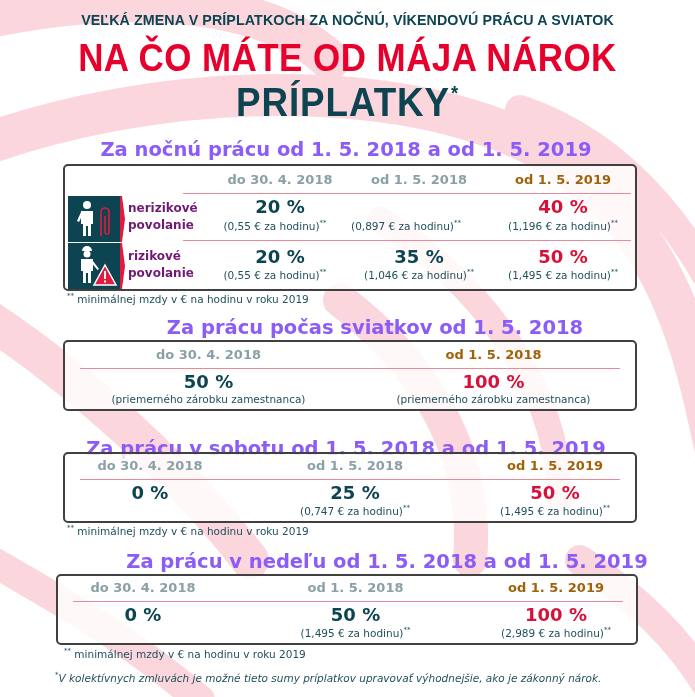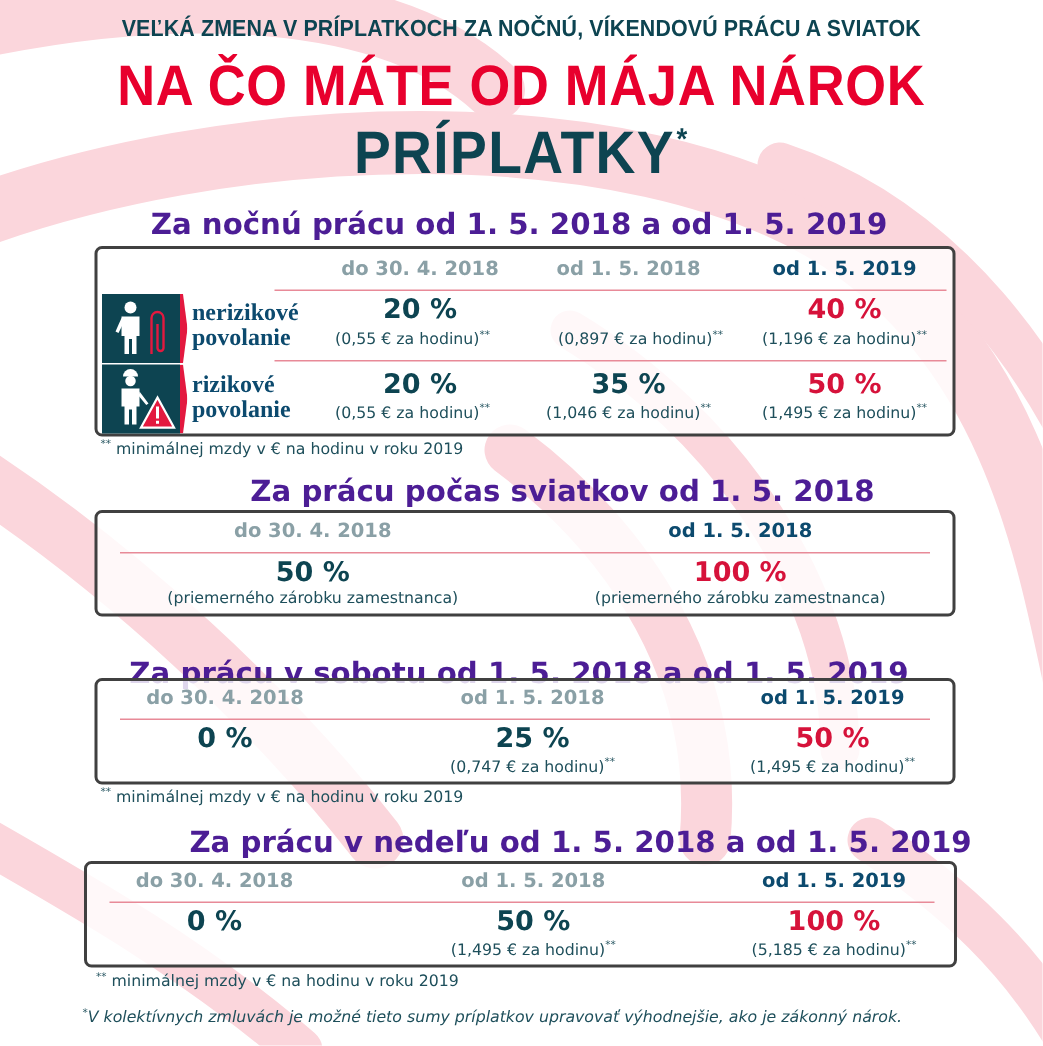--- a/index.html
+++ b/index.html
@@ -24,42 +24,42 @@
   }
   .subhead {
     position: absolute; top: 80px; left: 0; width: 695px; text-align: center;
     font-family: "Liberation Sans", sans-serif; font-weight: bold; font-size: 40px;
     color: #0d4451; letter-spacing: 1px; transform: scaleX(0.92);
   }
   .subhead sup { font-size: 20px; vertical-align: top; position: relative; top: 2px; margin-left: 1px; }
 
   .sec-title {
     position: absolute; left: 0; width: 692px; text-align: center;
-    font-weight: bold; font-size: 19.5px; color: #4c1d95;
+    font-weight: bold; font-size: 19.5px; color: #8b5cf6;
   }
   .box {
     position: absolute; border: 2px solid #404040; border-radius: 5px;
     background: rgba(255,255,255,0.82); box-sizing: border-box;
   }
   .col-hdr { position: absolute; text-align: center; font-weight: bold; font-size: 13px; color: #8aa0a6; }
-  .col-hdr.new { color: #0c4a6e; }
+  .col-hdr.new { color: #a16207; }
   .rule { position: absolute; height: 1px; background: #e88a98; }
   .pct { position: absolute; text-align: center; font-weight: bold; font-size: 18px; color: #0d4451; }
   .pct.new { color: #d6123a; }
   .note { position: absolute; text-align: center; font-size: 10.5px; color: #1e4f5b; white-space: nowrap; }
   .note sup { font-size: 7px; }
   .foot { position: absolute; font-size: 10.5px; color: #1e4f5b; white-space: nowrap; }
   .foot sup { font-size: 7px; }
 
   .icon-tile { position: absolute; width: 52px; height: 46px; background: #0d4451; }
   .icon-tile::after {
     content: ""; position: absolute; right: -5px; top: 0; width: 5px; height: 46px;
     background: #e3193f; clip-path: polygon(0 0, 40% 0, 100% 50%, 40% 100%, 0 100%);
   }
-  .job-label { position: absolute; font-weight: bold; font-size: 16px; color: #0c4a6e; line-height: 17px; font-family: Liberation Serif, serif; }
+  .job-label { position: absolute; font-weight: bold; font-size: 12px; color: #701a75; line-height: 17px; }
 </style>
 </head>
 <body>
 
 <svg class="bg" viewBox="0 0 695 697" xmlns="http://www.w3.org/2000/svg">
   <g fill="none" stroke="#fbd6dc" stroke-linecap="round">
     <path d="M -20 20 C 120 -10, 260 -5, 330 60" stroke-width="40"></path>
     <path d="M -30 150 C 150 80, 420 70, 560 160 C 680 240, 700 380, 720 470" stroke-width="42"></path>
     <path d="M 520 110 C 640 150, 700 260, 720 300" stroke-width="30"></path>
     <path d="M -10 320 C 80 380, 180 470, 250 560" stroke-width="38"></path>
@@ -91,21 +91,21 @@
         <path d="M33 40 v-24 a4 4 0 0 1 8 0 v20 a2 2 0 0 1 -4 0 v-16" fill="none" stroke="#e3193f" stroke-width="1.6"></path>
       </svg>
     </div>
     <div class="job-label" style="left:63px; top:34px;">
       <div>nerizikové</div>
       <div>povolanie</div>
     </div>
     <div class="pct" style="left:150px; top:30px; width:130px;">20 %</div>
     <div class="pct new" style="left:428px; top:30px; width:140px;">40 %</div>
     <div class="note" style="left:140px; top:53px; width:140px;"><span>(0,55 € za hodinu)</span><sup>**</sup></div>
-    <div class="note" style="left:288px; top:53px; width:148px;"><span>(0,897 € za hodinu)</span><sup>**</sup></div>
+    <div class="note" style="left:267px; top:53px; width:148px;"><span>(0,897 € za hodinu)</span><sup>**</sup></div>
     <div class="note" style="left:424px; top:53px; width:148px;"><span>(1,196 € za hodinu)</span><sup>**</sup></div>
     <div class="rule" style="left:118px; top:74px; width:448px;"></div>
 
     <div class="icon-tile" style="left:3px; top:77px;">
       <svg width="52" height="46" viewBox="0 0 52 46" xmlns="http://www.w3.org/2000/svg">
         <path d="M14 8 a5 5 0 0 1 10 0 z" fill="#ffffff"></path>
         <circle cx="19" cy="11" r="3.5" fill="#ffffff"></circle>
         <path d="M13 16 h12 v12 h-2 v12 h-3 v-10 h-2 v10 h-3 v-12 h-2 z" fill="#ffffff"></path>
         <path d="M25 18 l6 8 l-1.5 1 l-5 -6 z" fill="#ffffff"></path>
         <path d="M37 22 l11 20 h-22 z" fill="#e3193f" stroke="#ffffff" stroke-width="1.5"></path>
@@ -154,18 +154,18 @@
   <div class="sec-title" style="top:550px;padding-left:41px;">Za prácu v nedeľu od 1. 5. 2018 a od 1. 5. 2019</div>
   <div class="box" style="left:56px; top:574px; width:582px; height:71px;">
     <div class="col-hdr" style="left:0px; top:4px; width:170px;">do 30. 4. 2018</div>
     <div class="col-hdr" style="left:185px; top:4px; width:225px;">od 1. 5. 2018</div>
     <div class="col-hdr new" style="left:418px; top:4px; width:160px;">od 1. 5. 2019</div>
     <div class="rule" style="left:15px; top:25px; width:550px;"></div>
     <div class="pct" style="left:0px; top:28px; width:170px;">0 %</div>
     <div class="pct" style="left:185px; top:28px; width:225px;">50 %</div>
     <div class="pct new" style="left:418px; top:28px; width:160px;">100 %</div>
     <div class="note" style="left:185px; top:50px; width:225px;"><span>(1,495 € za hodinu)</span><sup>**</sup></div>
-    <div class="note" style="left:418px; top:50px; width:160px;"><span>(5,185 € za hodinu)</span><sup>**</sup></div>
+    <div class="note" style="left:418px; top:50px; width:160px;"><span>(2,989 € za hodinu)</span><sup>**</sup></div>
   </div>
   <div class="foot" style="left:64px; top:647px;"><sup>**</sup> <span>minimálnej mzdy v € na hodinu v roku 2019</span></div>
 
   <div class="foot" style="left:55px; top:671px;font-style:italic;"><sup>*</sup><span>V kolektívnych zmluvách je možné tieto sumy príplatkov upravovať výhodnejšie, ako je zákonný nárok.</span></div>
 </div>
 
 </body></html>

